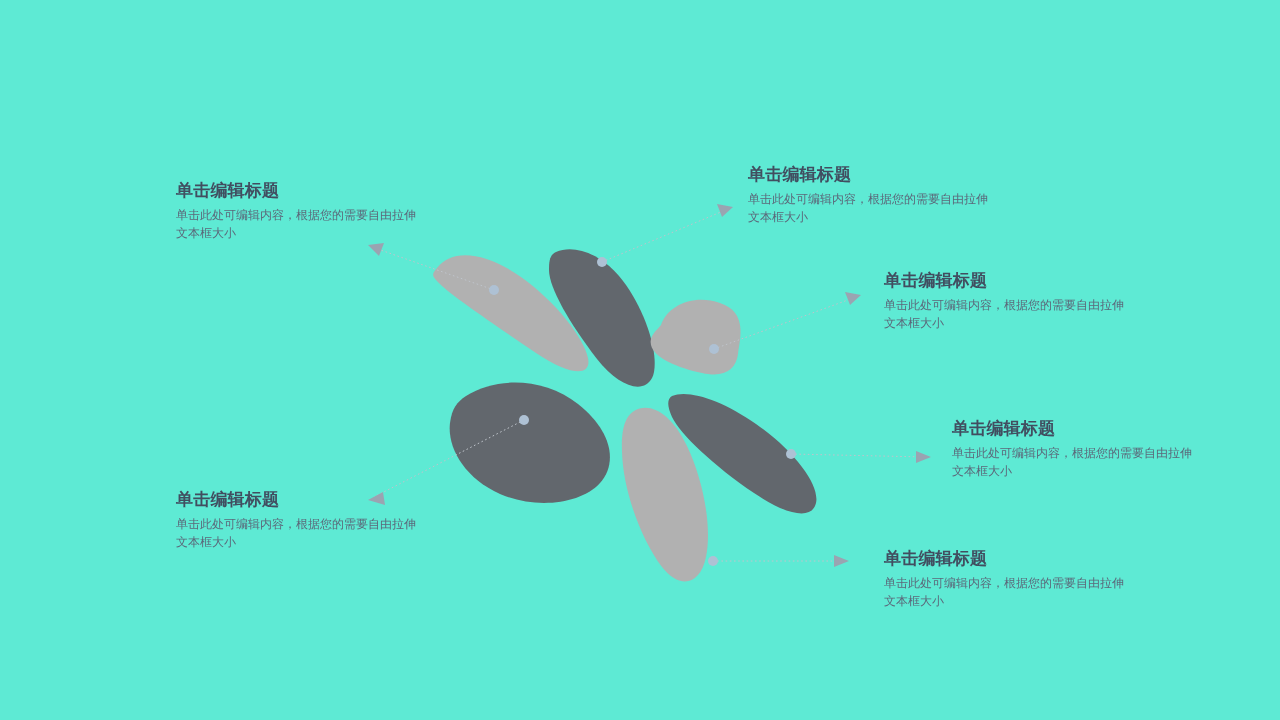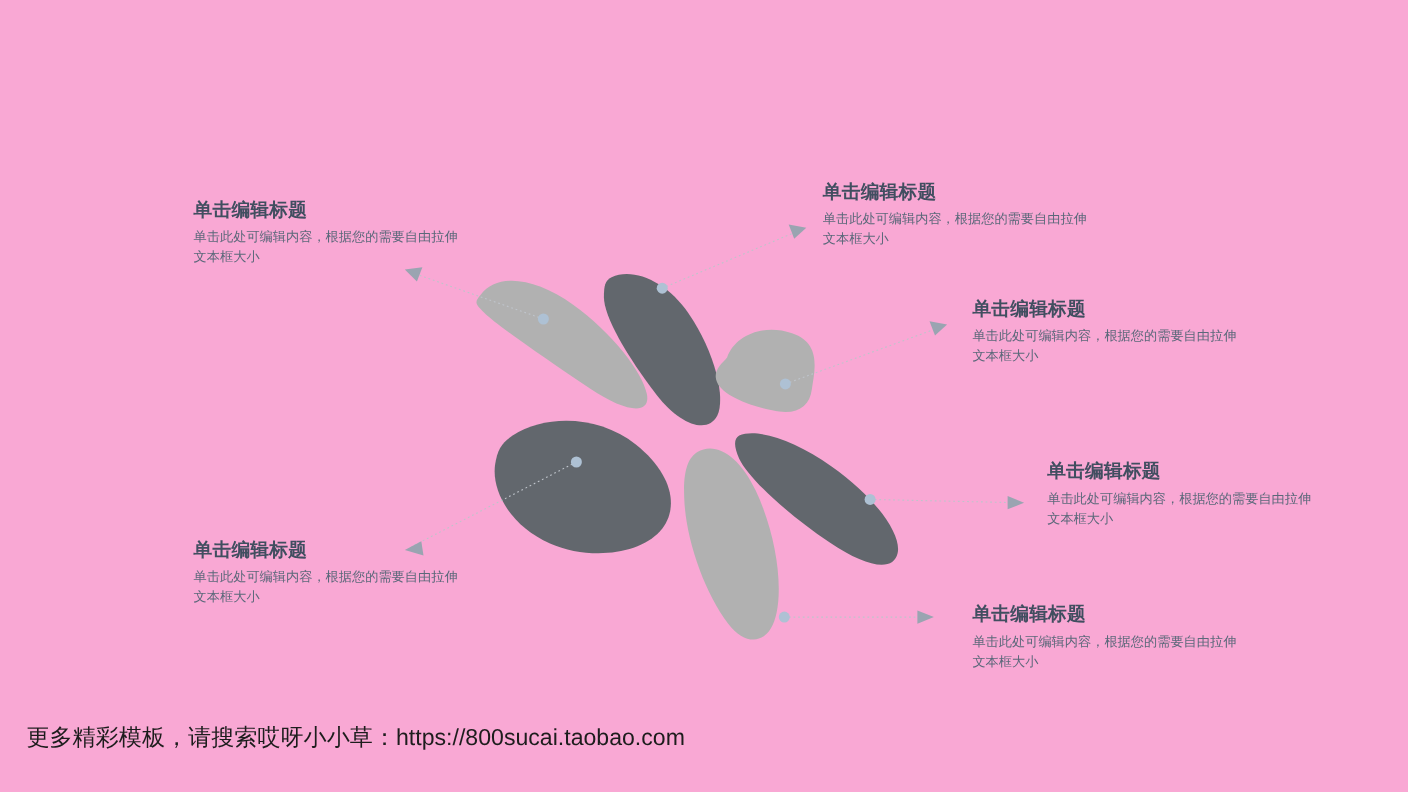--- a/index.html
+++ b/index.html
@@ -14,21 +14,21 @@
     overflow: hidden;
     font-family: "Liberation Sans", "DejaVu Sans", sans-serif;
     -webkit-font-smoothing: antialiased;
   }
 
   #slide {
     position: absolute;
     left: 0; top: 0;
     width: 1280px;
     height: 720px;
-    background: #f9a8d4;
+    background: #5eead4;
   }
 
   
   #diagram-svg {
     position: absolute;
     left: 0; top: 0;
     width: 1280px;
     height: 720px;
     display: block;
   }
@@ -201,15 +201,14 @@
   <div class="callout align-left" id="callout-5">
     <div class="callout-title">单击编辑标题</div>
     <div class="callout-body">单击此处可编辑内容，根据您的需要自由拉伸文本框大小</div>
   </div>
 
   <div class="callout align-right" id="callout-6">
     <div class="callout-title">单击编辑标题</div>
     <div class="callout-body">单击此处可编辑内容，根据您的需要自由拉伸文本框大小</div>
   </div>
 
-  <div id="footer">更多精彩模板，请搜索哎呀小小草：https://800sucai.taobao.com</div>
 
 </div>
 
 </body></html>

